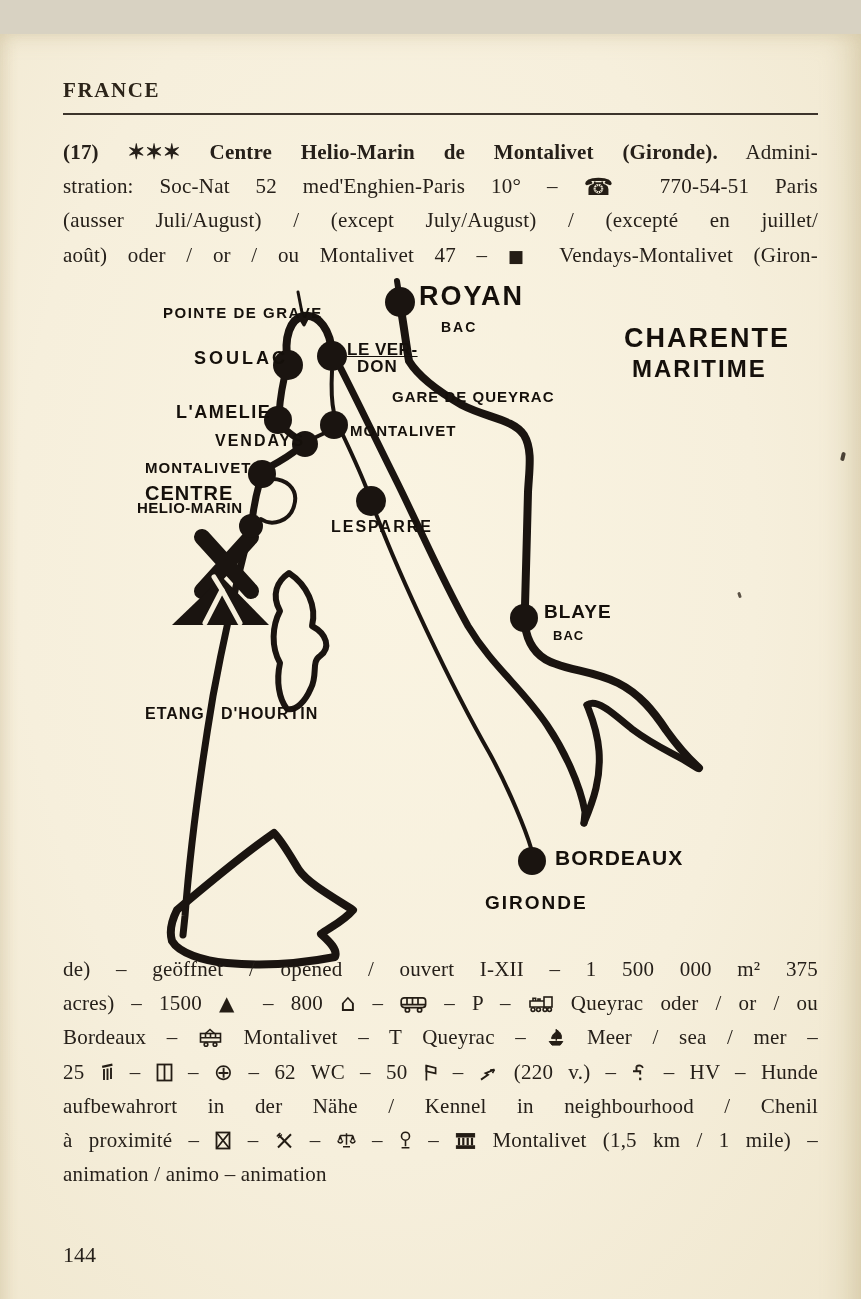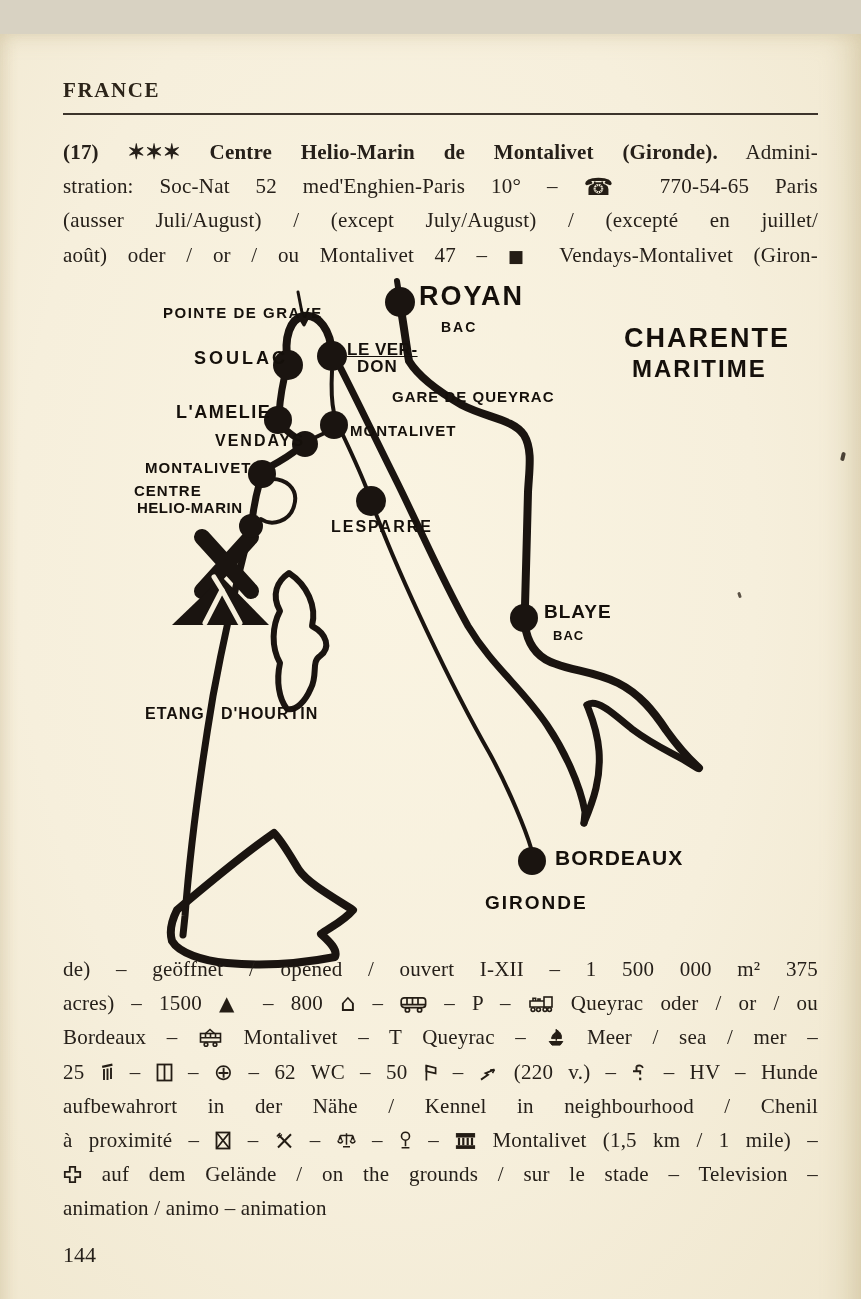--- a/index.html
+++ b/index.html
@@ -89,34 +89,34 @@
       <span class="mlabel" style="left: 624px; top: 291px; font-size: 27px; letter-spacing: 2px;">CHARENTE</span>
       <span class="mlabel" style="left: 632px; top: 323px; font-size: 24px; letter-spacing: 2px;">MARITIME</span>
       <span class="mlabel" style="left: 194px; top: 315px; font-size: 18px; letter-spacing: 3px;">SOULAC</span>
       <span class="mlabel" style="left: 347px; top: 307px; font-size: 17px; letter-spacing: 0.5px; text-decoration: underline;">LE VER-</span>
       <span class="mlabel" style="left: 357px; top: 324px; font-size: 17px; letter-spacing: 1px;">DON</span>
       <span class="mlabel" style="left: 392px; top: 355px; font-size: 15px; letter-spacing: 1px;">GARE DE QUEYRAC</span>
       <span class="mlabel" style="left: 176px; top: 369px; font-size: 18px; letter-spacing: 1.5px;">L'AMELIE</span>
       <span class="mlabel" style="left: 215px; top: 399px; font-size: 16px; letter-spacing: 2px;">VENDAYS</span>
       <span class="mlabel" style="left: 145px; top: 426px; font-size: 15px; letter-spacing: 1px;">MONTALIVET</span>
       <span class="mlabel" style="left: 350px; top: 389px; font-size: 15px; letter-spacing: 1px;">MONTALIVET</span>
-      <span class="mlabel" style="left: 134px; top: 449px; font-size: 15px; letter-spacing: 1px;">CENTRE</span>
+      <span class="mlabel" style="left: 145px; top: 449px; font-size: 20px; letter-spacing: 1px;">CENTRE</span>
       <span class="mlabel" style="left: 137px; top: 466px; font-size: 15px; letter-spacing: 0.5px;">HELIO-MARIN</span>
       <span class="mlabel" style="left: 331px; top: 485px; font-size: 16px; letter-spacing: 2px;">LESPARRE</span>
       <span class="mlabel" style="left: 544px; top: 568px; font-size: 19px; letter-spacing: 1px; text-align: center;">BLAYE</span>
       <span class="mlabel" style="left: 553px; top: 595px; font-size: 13px; letter-spacing: 1px;">BAC</span>
       <span class="mlabel" style="left: 145px; top: 672px; font-size: 16px; letter-spacing: 1px;">ETANG</span>
       <span class="mlabel" style="left: 221px; top: 672px; font-size: 16px; letter-spacing: 1px;">D'HOURTIN</span>
       <span class="mlabel" style="left: 555px; top: 813px; font-size: 21px; letter-spacing: 1px;">BORDEAUX</span>
       <span class="mlabel" style="left: 485px; top: 859px; font-size: 19px; letter-spacing: 2px;">GIRONDE</span>
     </div>
 
   <div class="tblock entry">
       <div class="tline"><span class="bold">(17) ✶✶✶ Centre Helio-Marin de Montalivet (Gironde).</span><span> Admini-</span></div>
-      <div class="tline"><span>stration: Soc-Nat 52 med'Enghien-Paris 10° – </span><span class="cicon" style="font-size: 24px; vertical-align: -2px;">☎</span><span> 770-54-65 Paris</span></div>
+      <div class="tline"><span>stration: Soc-Nat 52 med'Enghien-Paris 10° – </span><span class="cicon" style="font-size: 24px; vertical-align: -2px;">☎</span><span> 770-54-51 Paris</span></div>
       <div class="tline"><span>(ausser Juli/August) / (except July/August) / (excepté en juillet/</span></div>
       <div class="tline"><span>août) oder / or / ou Montalivet 47 – </span><span class="cicon" style="font-size: 17px; vertical-align: 0px;">■</span><span> Vendays-Montalivet (Giron-</span></div>
     </div>
   <div class="tblock legend">
       <div class="tline"><span>de) – geöffnet / opened / ouvert I-XII – 1 500 000 m² 375</span></div>
       <div class="tline"><span>acres) – 1500 </span><span class="cicon" style="font-size: 20px; vertical-align: 0px;">▲</span><span> – 800 </span><span class="cicon" style="font-size: 24px; vertical-align: -1px;">⌂</span><span> – </span><span class="ticon"><svg width="27" height="17" viewBox="0 0 27 17">
             <g fill="none" stroke="currentColor" stroke-width="1.7">
               <rect x="1.2" y="1.8" width="24.4" height="9.8" rx="3"></rect>
               <path d="M1.2 8.6h24.4M7 1.8v6.8M12.5 1.8v6.8M18 1.8v6.8"></path>
               <circle cx="7.4" cy="13.9" r="2.1"></circle>
@@ -196,23 +196,20 @@
               <circle cx="6.5" cy="5.2" r="4"></circle>
               <path d="M6.5 9.2v6M2.6 16.8h7.8"></path>
             </g>
           </svg></span><span> – </span><span class="ticon"><svg width="21" height="18" viewBox="0 0 21 18">
             <g stroke="currentColor" fill="currentColor">
               <rect x="1.4" y="1.6" width="18.2" height="3.4"></rect>
               <path d="M4 5.8v7.4M8.3 5.8v7.4M12.7 5.8v7.4M17 5.8v7.4" fill="none" stroke-width="2.2"></path>
               <rect x="1.4" y="13.8" width="18.2" height="2.6"></rect>
             </g>
           </svg></span><span> Montalivet (1,5 km / 1 mile) –</span></div>
-      <div class="tline"><span class="ticon"><svg width="19" height="19" viewBox="0 0 19 19">
-            <path d="M6.8 1.8h5.4v5h5v5.4h-5v5H6.8v-5h-5V6.8h5z" fill="none" stroke="currentColor" stroke-width="1.8"></path>
-          </svg></span><span> auf dem Gelände / on the grounds / sur le stade – Television –</span></div>
       <div class="tline short"><span>animation / animo – animation</span></div>
     </div>
 
   <div class="speck"></div>
   <div class="speck2"></div>
 
   <div class="pagenum">144</div>
 </div>
 
 </body></html>

